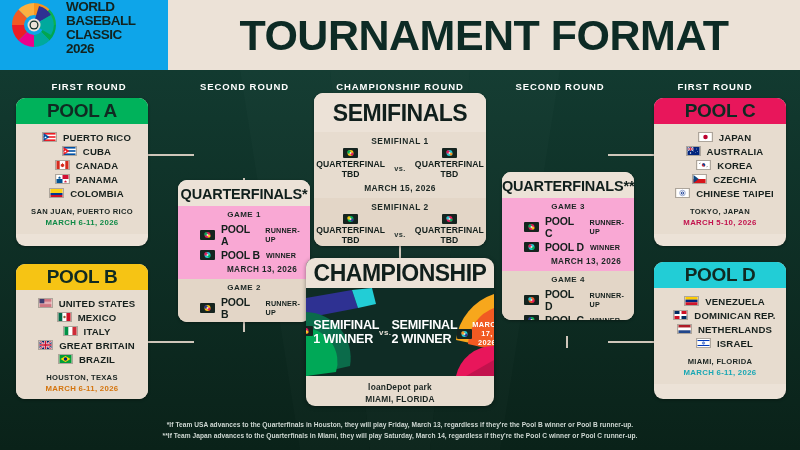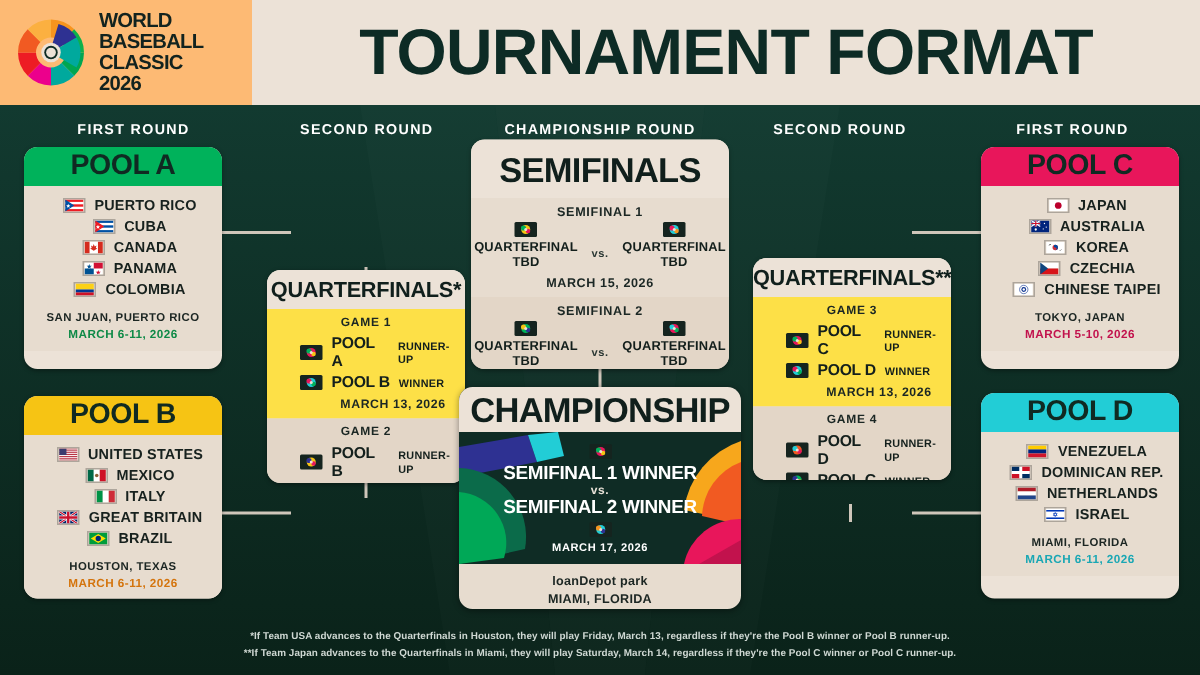--- a/index.html
+++ b/index.html
@@ -8,21 +8,21 @@
     font-family:"Liberation Sans", sans-serif;
     background:#0d2b25;
     position:relative;
   }
   .stage { position:absolute; inset:0; width:800px; height:450px; overflow:hidden; }
 
   
   .header { position:absolute; left:0; top:0; width:800px; height:70px; background:#ece2d7; }
   .header-logo-panel {
     position:absolute; left:0; top:0; width:168px; height:70px;
-    background:#fdba74; display:flex; align-items:center; gap:7px; padding-left:9px;
+    background:#0ea5e9; display:flex; align-items:flex-start; gap:7px; padding-left:9px;
   }
   .wbc-mark { width:50px; height:50px; position:relative; flex:0 0 auto; }
   .wbc-mark svg { display:block; }
   .wbc-words { line-height:1.02; }
   .wbc-words div { font-weight:bold; font-size:13.5px; letter-spacing:-0.5px; color:#12231f; }
   .wbc-year { font-size:9px; font-weight:bold; color:#e8541f; letter-spacing:1px; margin-top:1px; }
   .header-title {
     position:absolute; left:168px; top:0; width:632px; height:70px;
     display:flex; align-items:center; justify-content:center;
     font-size:43px; font-weight:bold; letter-spacing:-0.5px; color:#0d2b25;
@@ -54,21 +54,21 @@
     text-align:center; padding:4px 2px 6px; background:#e7dccf;
     font-size:7.6px; font-weight:bold; color:#1c2623; letter-spacing:0.3px; line-height:1.45;
   }
   .pool-dates { font-size:7.8px; font-weight:bold; letter-spacing:0.3px; }
 
   
   .qf-title {
     text-align:center; font-size:14.5px; font-weight:bold; color:#101f1c;
     padding:6px 0 4px; background:#ece2d7; letter-spacing:-0.2px;
   }
-  .qf-game { background:#fde047; padding:2px 0 4px; position:relative; }
+  .qf-game { background:#f9a8d4; padding:2px 0 4px; position:relative; }
   .qf-game.alt { background:#e3d6c7; }
   .qf-game-label {
     text-align:center; font-size:8px; font-weight:bold; color:#1b2724;
     letter-spacing:0.5px; padding:2px 0 3px;
   }
   .qf-team {
     display:flex; align-items:center; gap:6px; padding:1px 0 1px 22px;
     font-size:10.5px; font-weight:bold; color:#131f1c; letter-spacing:-0.2px;
   }
   .qf-team .sub { font-size:7.2px; letter-spacing:0.2px; }
@@ -110,21 +110,21 @@
     box-shadow:0 1px 4px rgba(0,0,0,.4);
   }
   .champ-title {
     height:30px; background:#ece2d7; display:flex; align-items:center; justify-content:center;
     font-size:23px; font-weight:bold; color:#101f1c; letter-spacing:-0.5px;
   }
   .champ-body { position:relative; height:88px; background:#0f2c25; overflow:hidden; }
   .champ-body .deco { position:absolute; inset:0; }
   .champ-inner {
     position:relative; z-index:3; height:100%;
-    display:flex; flex-direction:column; align-items:center; justify-content:center; gap:0;
+    display:flex; flex-direction:row; align-items:center; justify-content:center; gap:0;
   }
   .champ-inner .ln { font-size:12.6px; font-weight:bold; color:#ffffff; letter-spacing:-0.2px; }
   .champ-inner .vs { font-size:8px; font-weight:bold; color:#e9e2d8; letter-spacing:0.4px; }
   .champ-date {
     position:relative; z-index:3; text-align:center; font-size:7.4px; font-weight:bold;
     color:#ffffff; letter-spacing:0.4px; padding-top:2px;
   }
   .champ-venue {
     background:#e7dccf; text-align:center; padding:5px 0 6px;
     font-size:8.4px; font-weight:bold; color:#1c2623; line-height:1.45; letter-spacing:0.2px;

